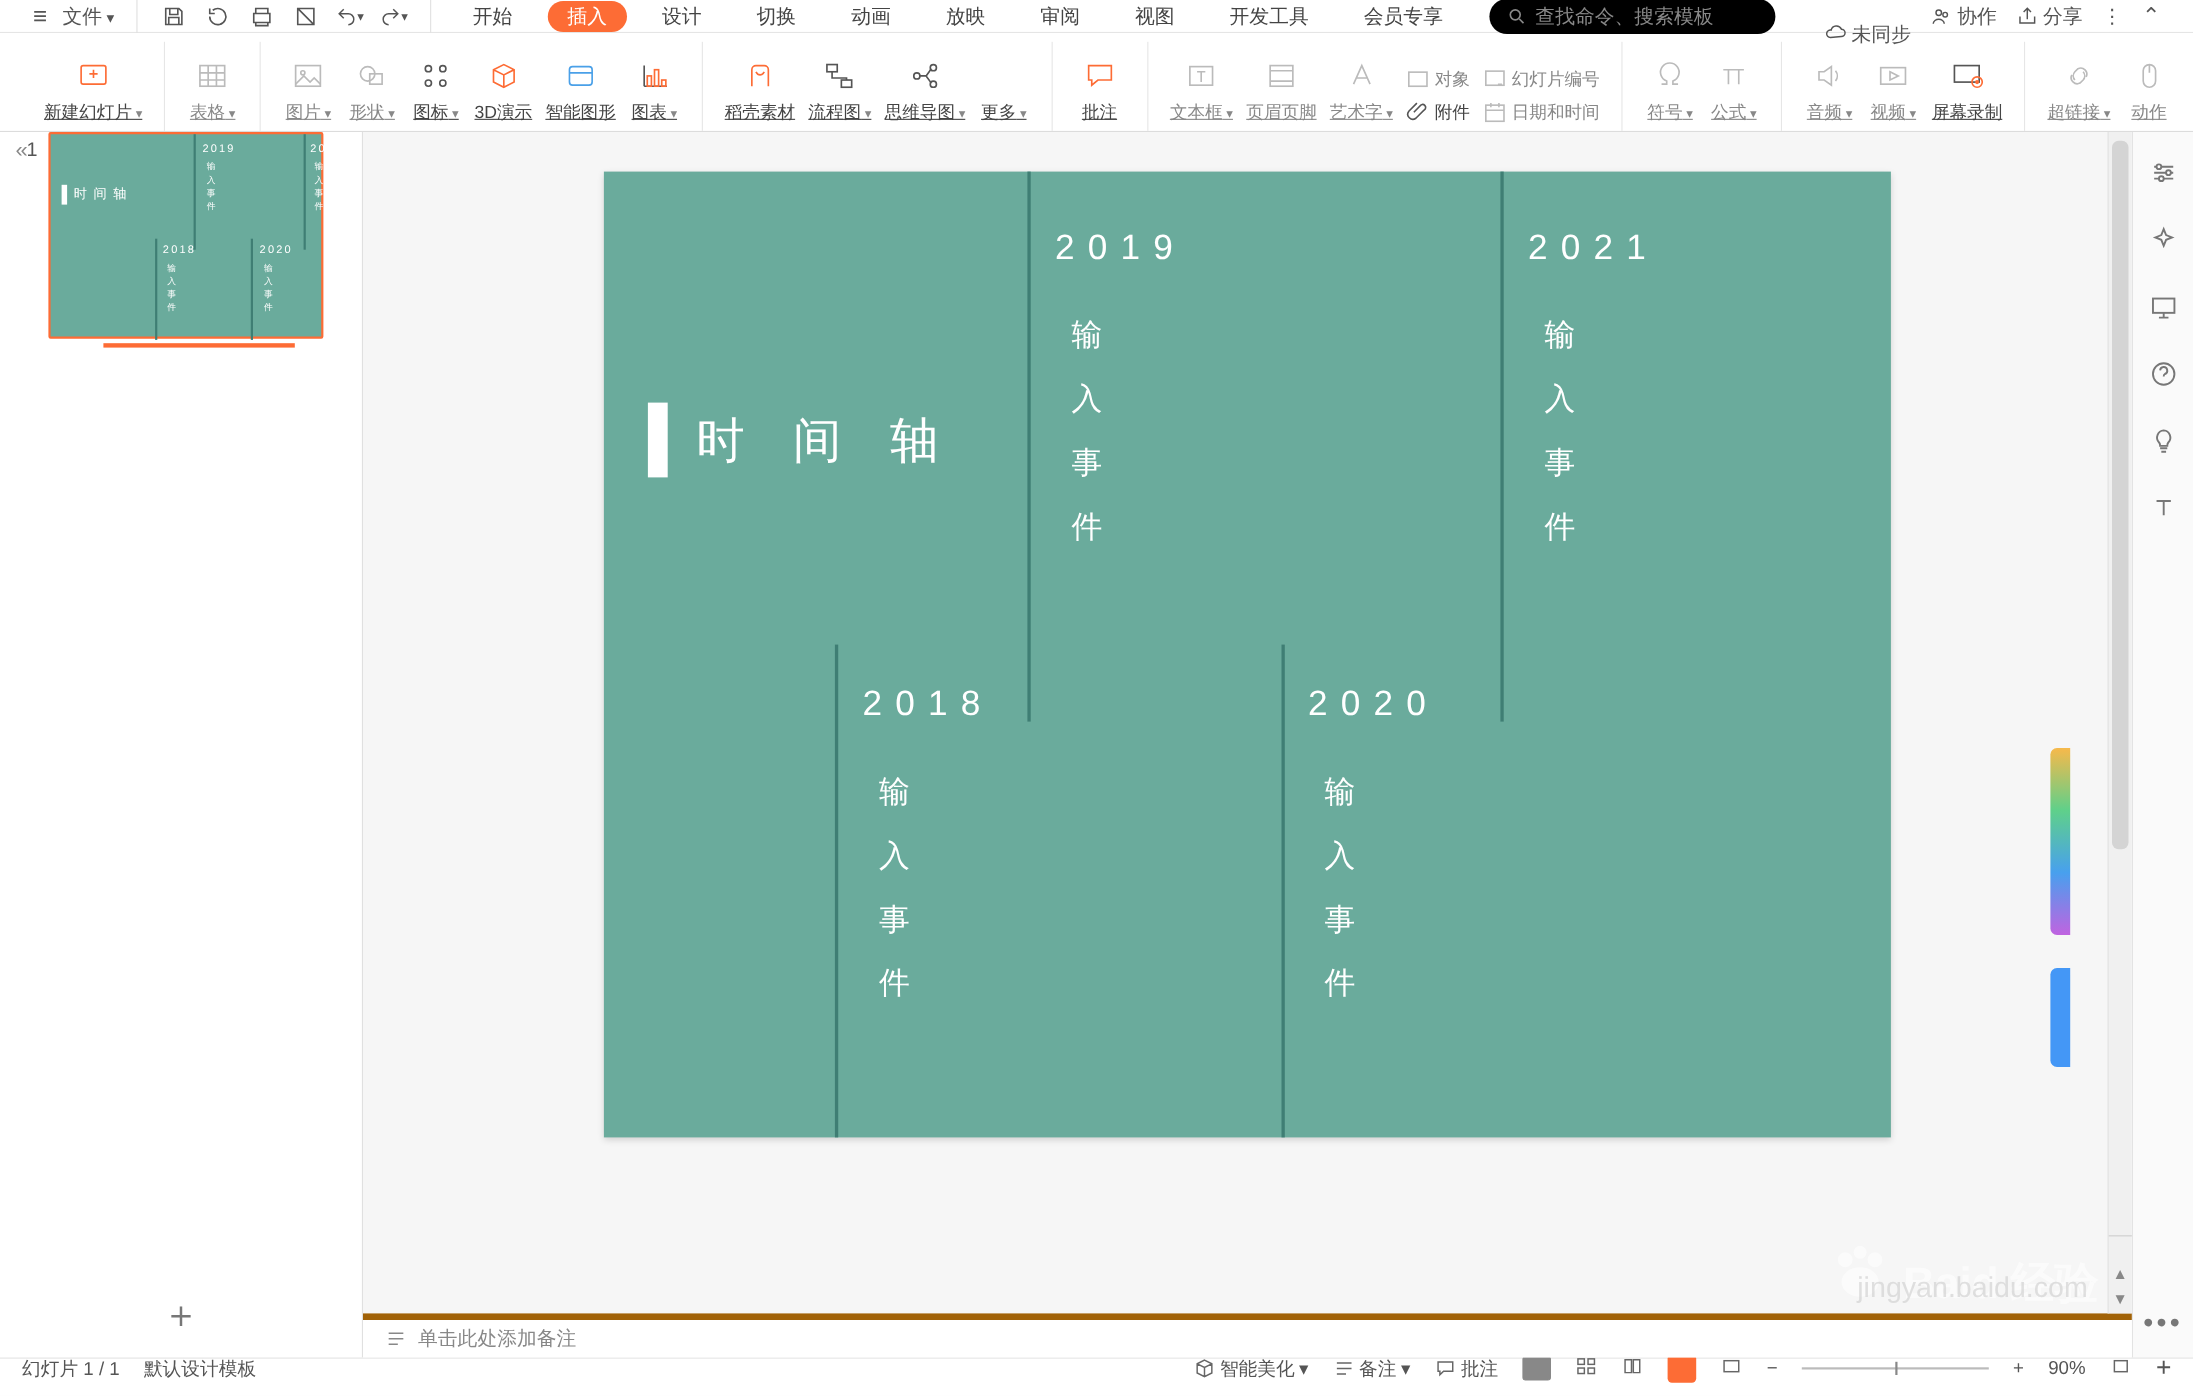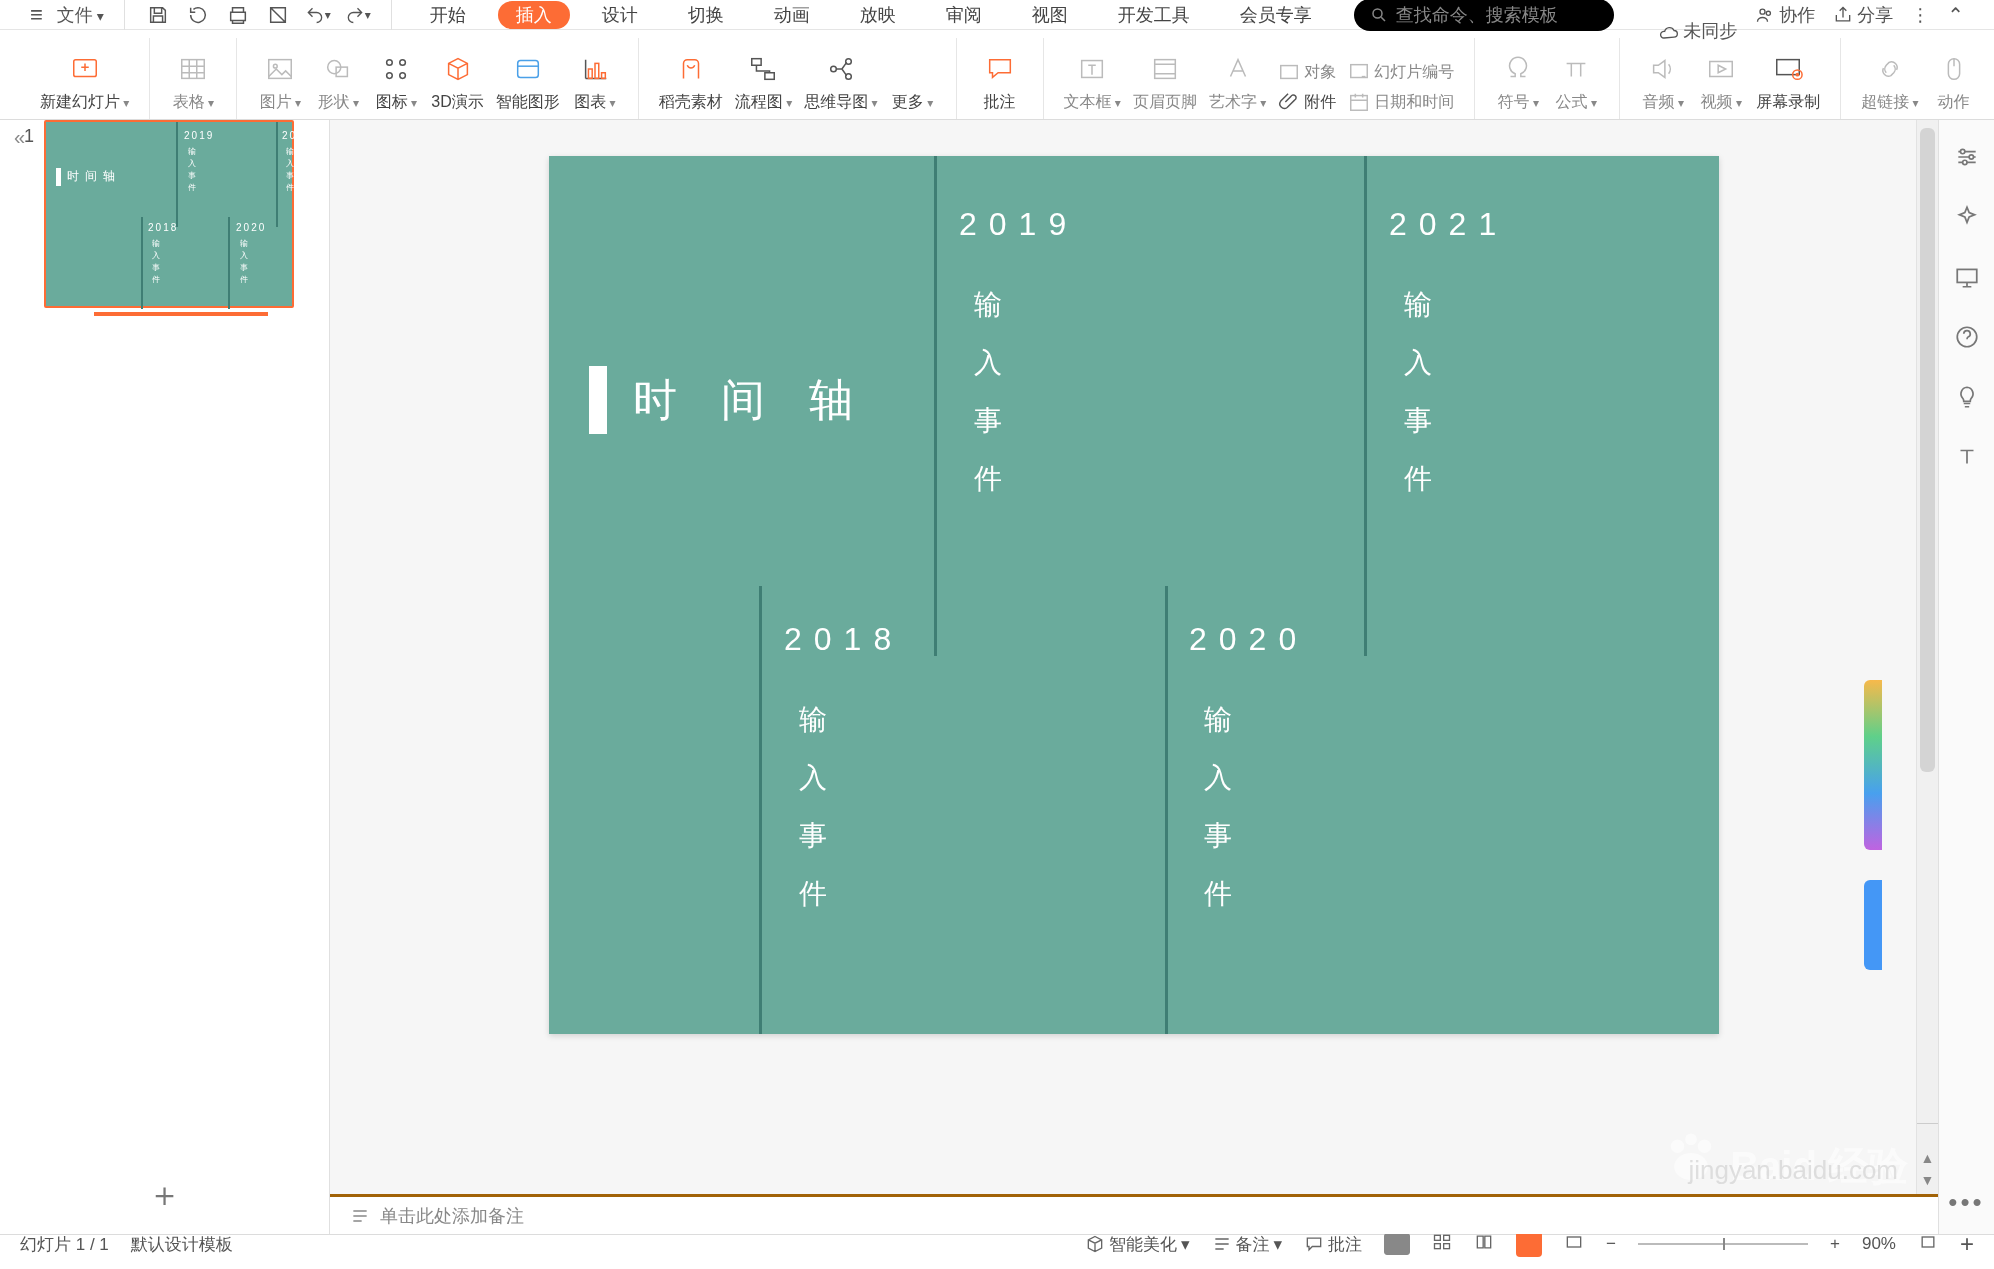--- a/index.html
+++ b/index.html
@@ -17,21 +17,21 @@
 .topbar .search{margin-left:10px;display:flex;align-items:center;background:#000000;border-radius:16px;padding:4px 16px;color:#888;width:260px;}
 .topbar .search svg{width:18px;height:18px;margin-right:8px;}
 .topbar .right{margin-left:auto;display:flex;align-items:center;gap:18px;color:#555;}
 .topbar .right svg{width:20px;height:20px;}
 .topbar .caret-up{font-size:20px;}
 
 
 .ribbon{height:90px;border-bottom:1px solid #dcdcdc;display:flex;align-items:stretch;padding:8px 20px 0 20px;gap:0;}
 .rgroup{display:flex;align-items:flex-end;padding:0 14px;border-right:1px solid #e6e6e6;}
 .rgroup:last-child{border-right:none;}
-.ritem{display:flex;flex-direction:column;align-items:center;justify-content:flex-end;min-width:58px;padding:0 6px 6px 6px;color:#888;font-size:16px;gap:6px;}
+.ritem{display:flex;flex-direction:column;align-items:center;justify-content:flex-end;min-width:58px;padding:0 6px 6px 6px;color:#888;font-size:16px;gap:6px;text-decoration:underline;}
 .ritem.dark{color:#444;}
 .ritem .ic{width:34px;height:34px;display:flex;align-items:center;justify-content:center;}
 .ritem .ic svg{width:30px;height:30px;stroke:#bbb;fill:none;stroke-width:1.6;}
 .ritem.dark .ic svg{stroke:#555;}
 .ritem.orange .ic svg{stroke:#fd6c35;}
 .ritem .lbl{white-space:nowrap;}
 .ritem .lbl::after{content:attr(data-dd);}
 .dd .lbl::after{content:" \25BE";color:#888;font-size:12px;}
 .inline-item{display:flex;align-items:center;gap:4px;color:#888;font-size:16px;white-space:nowrap;}
 .inline-item svg{width:22px;height:22px;stroke:#bbb;fill:none;stroke-width:1.6;}
@@ -60,21 +60,21 @@
 
 
 .canvaswrap{flex:1;background:#f6f6f6;display:flex;flex-direction:column;position:relative;}
 .canvas-scroll{flex:1;overflow:auto;display:flex;align-items:flex-start;justify-content:center;padding:36px 0 20px 0;}
 .slide{width:1170px;height:878px;background:#6aab9c;position:relative;box-shadow:0 2px 6px rgba(0,0,0,.15);}
 .slide .title{position:absolute;left:40px;top:210px;color:#fff;font-size:44px;letter-spacing:44px;display:flex;align-items:center;}
 .slide .title .bar{width:18px;height:68px;background:#fff;margin-right:26px;display:inline-block;}
 .slide .vline{position:absolute;width:3px;background:#3f7e74;}
 .slide .yr{position:absolute;color:#fff;font-size:32px;letter-spacing:12px;}
 .slide .ev{position:absolute;color:#fff;font-size:28px;line-height:58px;}
-.notes{height:40px;border-top:3px solid #a16207;background:#fff;display:flex;align-items:center;padding:0 20px;color:#888;font-size:18px;gap:10px;}
+.notes{height:40px;border-top:6px solid #a16207;background:#fff;display:flex;align-items:center;padding:0 20px;color:#888;font-size:18px;gap:10px;}
 .notes svg{width:20px;height:20px;stroke:#888;fill:none;}
 .vscroll{position:absolute;right:0;top:0;bottom:40px;width:22px;background:#f0f0f0;border-left:1px solid #e2e2e2;}
 .vscroll .thumb-s{position:absolute;left:3px;right:3px;top:8px;height:60%;background:#d4d4d4;border-radius:6px;}
 .vscroll .splitbtn{position:absolute;left:0;right:0;bottom:70px;height:1px;background:#ccc;}
 .vscroll .arrows{position:absolute;left:0;right:0;bottom:6px;display:flex;flex-direction:column;align-items:center;gap:6px;color:#888;font-size:14px;}
 
 
 .toolstrip{width:56px;border-left:1px solid #e0e0e0;background:#fafafa;display:flex;flex-direction:column;align-items:center;padding-top:24px;gap:30px;color:#777;}
 .toolstrip svg{width:26px;height:26px;stroke:#777;fill:none;stroke-width:1.6;}
 .toolstrip .menu{font-size:26px;margin-top:auto;margin-bottom:16px;letter-spacing:3px;}
@@ -149,21 +149,21 @@
 
   <span class="search">
     <svg viewBox="0 0 24 24">
         <circle cx="10" cy="10" r="6" fill="none" stroke="#888" stroke-width="2"></circle>
         <path d="M15 15l5 5" stroke="#888" stroke-width="2"></path>
       </svg>
     <span>查找命令、搜索模板</span>
   </span>
 
   <span class="right">
-    <span style="display:flex;align-items:flex-end;gap:4px;margin-top:32px;">
+    <span style="display:flex;align-items:flex-start;gap:4px;margin-top:32px;">
         <svg viewBox="0 0 24 24">
           <path d="M6 18a4 4 0 1 1 .8-7.9A6 6 0 0 1 18 9a4 4 0 0 1 0 8z" fill="none" stroke="#555" stroke-width="1.6"></path>
         </svg>
         <span>未同步</span>
       </span>
     <span style="display:flex;align-items:center;gap:4px;">
         <svg viewBox="0 0 24 24">
           <circle cx="9" cy="8" r="3" fill="none" stroke="#555" stroke-width="1.6"></circle>
           <circle cx="16" cy="10" r="2.5" fill="none" stroke="#555" stroke-width="1.6"></circle>
           <path d="M3 20c0-3 3-5 6-5s6 2 6 5" fill="none" stroke="#555" stroke-width="1.6"></path>

